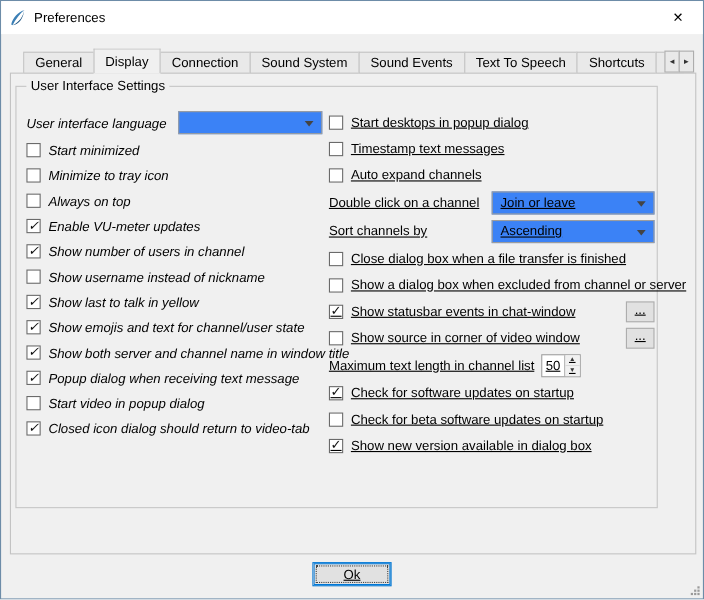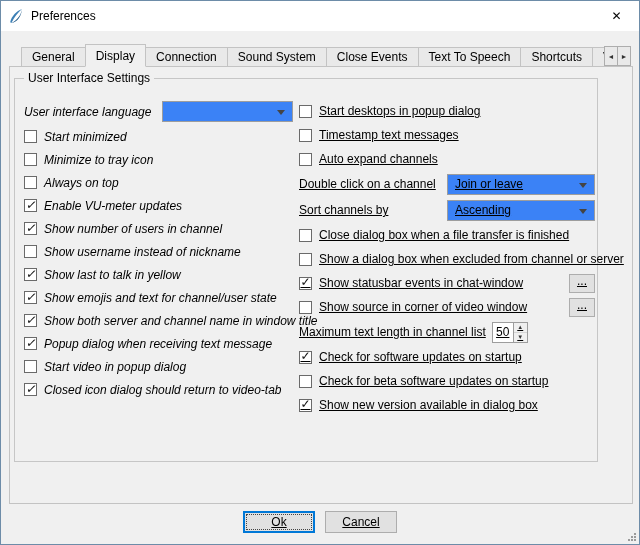--- a/index.html
+++ b/index.html
@@ -96,21 +96,21 @@
     <div class="tab active">
         <span>Display</span>
       </div>
     <div class="tab">
         <span>Connection</span>
       </div>
     <div class="tab">
         <span>Sound System</span>
       </div>
     <div class="tab">
-        <span>Close Events</span>
+        <span>Sound Events</span>
       </div>
     <div class="tab">
         <span>Text To Speech</span>
       </div>
     <div class="tab">
         <span>Shortcuts</span>
       </div>
     <div class="tab">
         <span>Video</span>
       </div>
@@ -299,23 +299,20 @@
             </span>
           <span>Show new version available in dialog box</span>
         </div>
       </div>
     </div>
   </div>
 
   <div class="footer">
     <div class="btn default">
         <span>Ok</span>
-      </div>
-    <div class="btn">
-        <span>Cancel</span>
       </div>
   </div>
 
   <svg class="grip" width="11" height="11" viewBox="0 0 11 11">
     <rect x="8" y="2" width="2" height="2" fill="#9a9a9a"></rect>
     <rect x="8" y="5" width="2" height="2" fill="#9a9a9a"></rect>
     <rect x="5" y="5" width="2" height="2" fill="#9a9a9a"></rect>
     <rect x="8" y="8" width="2" height="2" fill="#9a9a9a"></rect>
     <rect x="5" y="8" width="2" height="2" fill="#9a9a9a"></rect>
     <rect x="2" y="8" width="2" height="2" fill="#9a9a9a"></rect>

